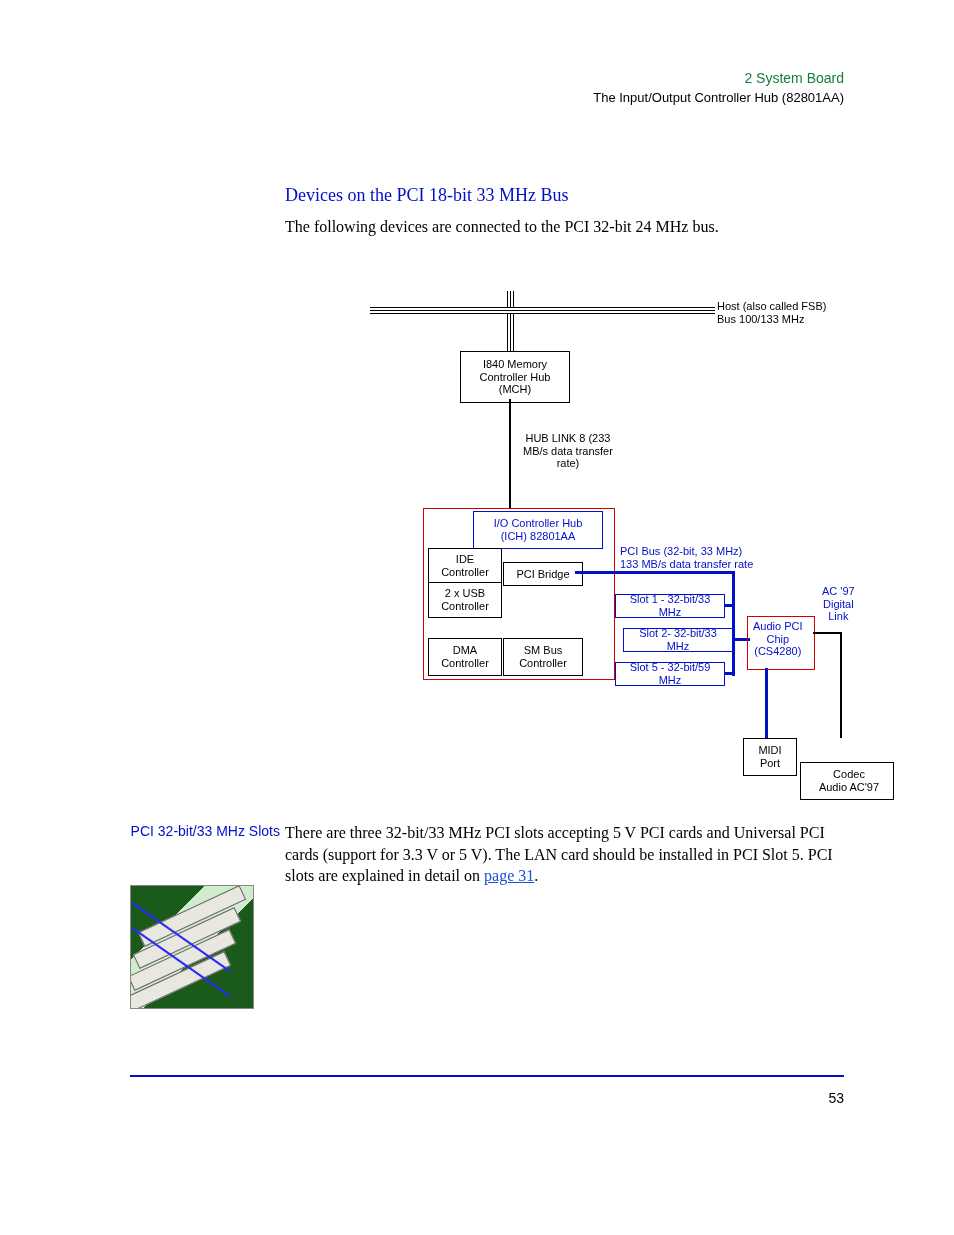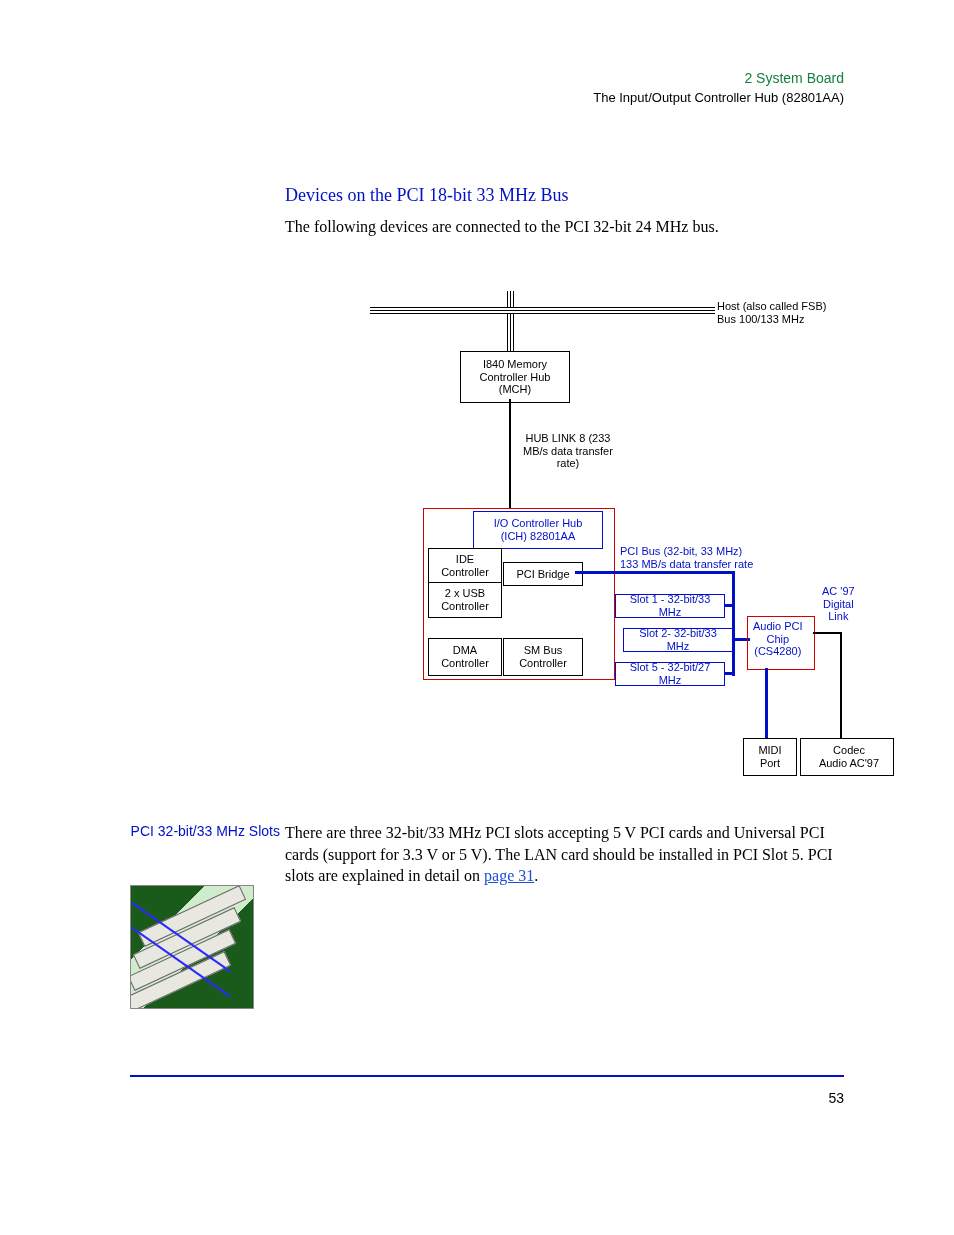--- a/index.html
+++ b/index.html
@@ -204,34 +204,34 @@
     <div class="hlineB" style="left:430px; top:354px; width:20px;"></div>
     <div class="hlineB" style="left:430px; top:388px; width:20px;"></div>
     <div class="hlineB" style="left:430px; top:422px; width:20px;"></div>
 
     <div class="hlineB" style="left:450px; top:388px; width:15px;"></div>
 
     <div class="dlabel blue" style="left:335px; top:295px; white-space:pre;">PCI Bus (32-bit, 33 MHz)<br>133 MB/s data transfer rate</div>
 
     <div class="dbox bluebox" style="left:330px; top:344px; width:100px; height:18px;">Slot 1 - 32-bit/33 MHz</div>
     <div class="dbox bluebox" style="left:338px; top:378px; width:100px; height:18px;">Slot 2- 32-bit/33 MHz</div>
-    <div class="dbox bluebox" style="left:330px; top:412px; width:100px; height:18px;">Slot 5 - 32-bit/27 MHz</div>
+    <div class="dbox bluebox" style="left:330px; top:412px; width:100px; height:18px;">Slot 5 - 32-bit/59 MHz</div>
 
     <div class="redgroup" style="left:462px; top:366px; width:66px; height:52px;"></div>
     <div class="dlabel blue" style="left:468px; top:370px; white-space:pre; text-align:center;">Audio PCI<br>Chip<br>(CS4280)</div>
 
     <div class="dlabel blue" style="left:537px; top:335px; white-space:pre; text-align:center;">AC '97<br>Digital<br>Link</div>
 
     <div class="vlineB" style="left:480px; top:418px; height:70px;"></div>
     <div class="vlineB" style="left:555px; top:382px; height:106px; width:2px; background:#000;"></div>
     <div class="hline" style="left:528px; top:382px; width:29px;"></div>
 
     <div class="dbox" style="left:458px; top:488px; width:44px; height:32px;">MIDI<br>Port</div>
 
-    <div class="dbox" style="left:515px; top:488px; width:80px; height:32px;padding-left:8px;">Codec<br>Audio AC'97</div>
+    <div class="dbox" style="left:515px; top:512px; width:80px; height:32px;padding-left:8px;">Codec<br>Audio AC'97</div>
   </div>
 
   <div class="side-heading">PCI 32-bit/33 MHz Slots</div>
 
   <div class="body-para">
     <span>There are three 32-bit/33 MHz PCI slots accepting 5 V PCI cards and Universal PCI cards (support for 3.3 V or 5 V). The LAN card should be installed in PCI Slot 5. PCI slots are explained in detail on </span><a href="#">page 31</a><span>.</span>
   </div>
 
   <div class="thumb">
     <div class="slot" style="top:22px; left:5px;"></div>

